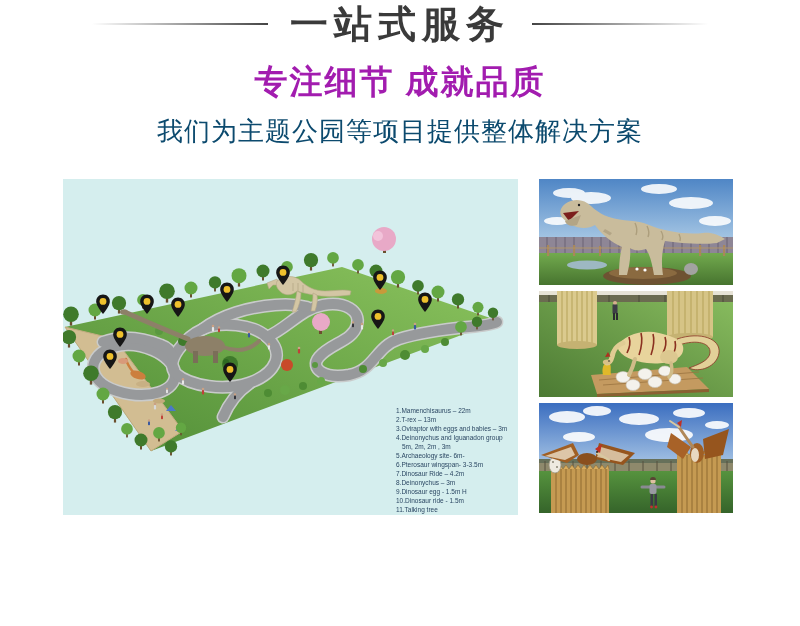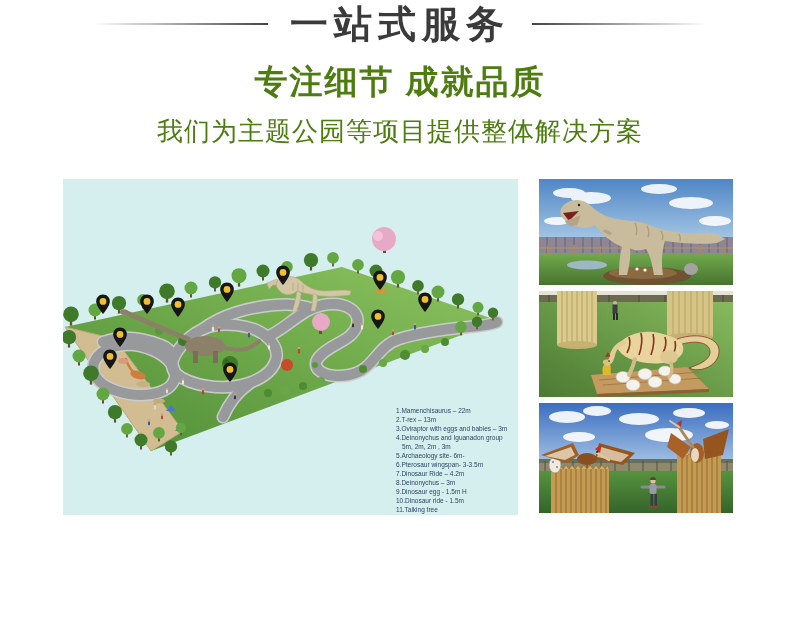--- a/index.html
+++ b/index.html
@@ -6,22 +6,22 @@
   html,body { width:800px; height:626px; background:#ffffff; overflow:hidden;
               font-family:"Liberation Sans", sans-serif; }
 
   
   .header { text-align:center; }
   .banner-row { display:flex; align-items:center; justify-content:center; gap:22px; height:48px; }
   .banner-title { font-size:38px; font-weight:700; color:#3a3a3a; letter-spacing:6px; white-space:nowrap; }
   .banner-line { width:176px; height:2px; }
   .banner-line.left  { background:linear-gradient(to right, rgba(58,58,58,0), rgba(58,58,58,0.95)); }
   .banner-line.right { background:linear-gradient(to left,  rgba(58,58,58,0), rgba(58,58,58,0.95)); }
-  .heading { margin-top:12px; font-size:33px; font-weight:700; color:#4d7c0f; letter-spacing:2px; }
-  .subheading { margin-top:9px; font-size:26px; font-weight:400; color:#4d7c0f; letter-spacing:1px; }
+  .heading { margin-top:12px; font-size:33px; font-weight:700; color:#a21caf; letter-spacing:2px; }
+  .subheading { margin-top:9px; font-size:26px; font-weight:400; color:#0c4a6e; letter-spacing:1px; }
 
   
   .content { position:relative; margin:30px 0 0 63px; display:flex; gap:21px; }
   .map-figure { position:relative; width:455px; height:336px; }
   .map-figure svg { position:absolute; left:0; top:0; }
   .legend { position:absolute; left:333px; top:227px; width:125px;
             font-size:6.5px; line-height:9px; color:#2b4763; }
   .legend .indent { padding-left:6px; }
   .photo-col { display:flex; flex-direction:column; gap:6px; width:194px; }
   .photo { display:block; }

